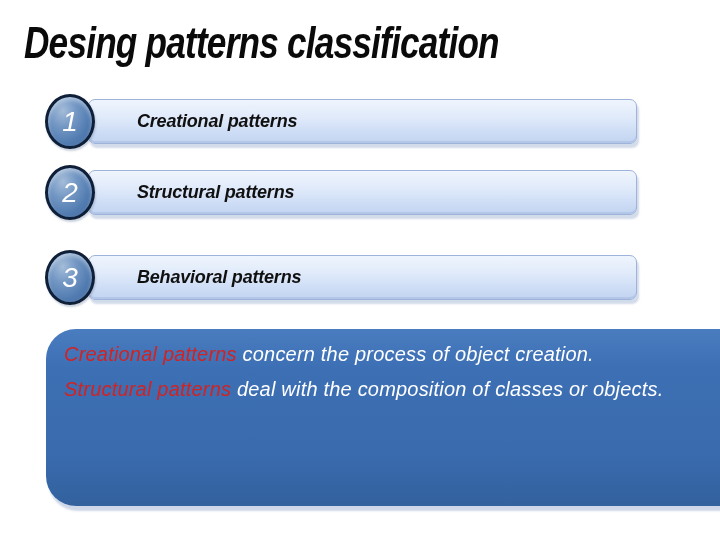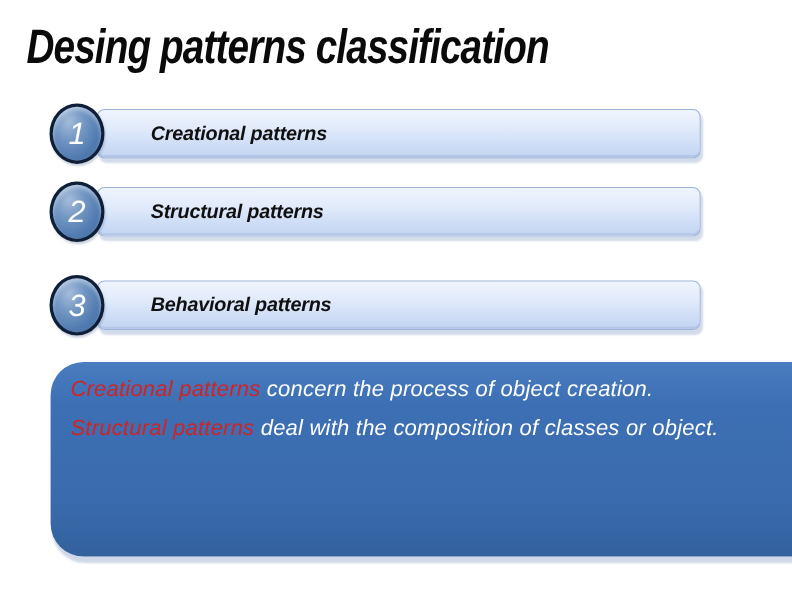--- a/index.html
+++ b/index.html
@@ -75,16 +75,16 @@
     <div class="bar r3">
       <span>Behavioral patterns</span>
     </div>
     <div class="badge r3">
       <span>3</span>
     </div>
   </div>
 
   <div class="infobox">
     <p><span class="term">Creational patterns</span><span> concern the process of object creation.</span></p>
-    <p><span class="term">Structural patterns</span><span> deal with the composition of classes or object.</span></p>
+    <p><span class="term">Structural patterns</span><span> deal with the composition of classes or objects.</span></p>
   </div>
 
 </div>
 
 </body></html>

